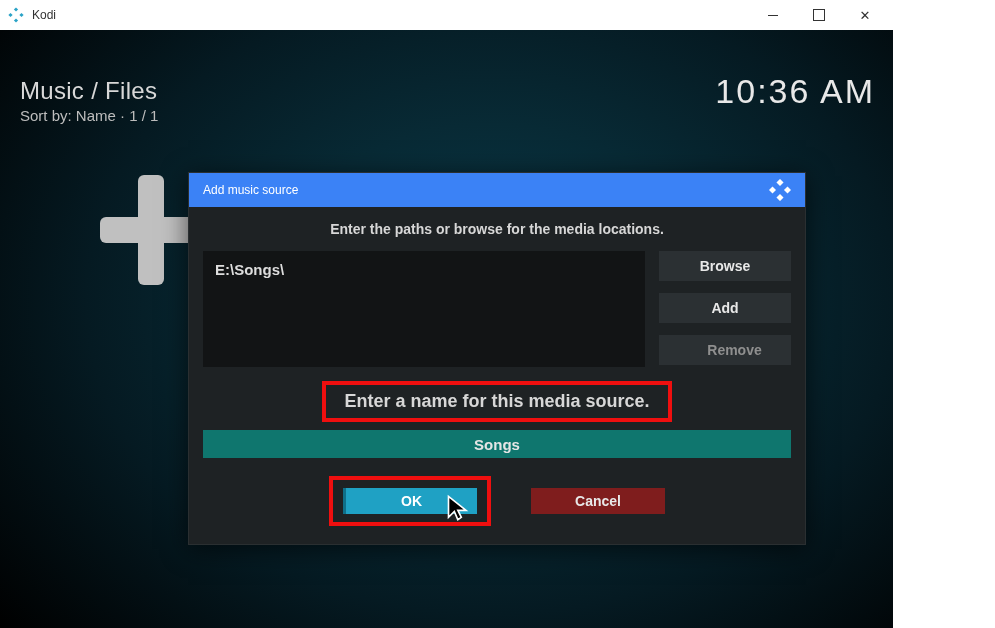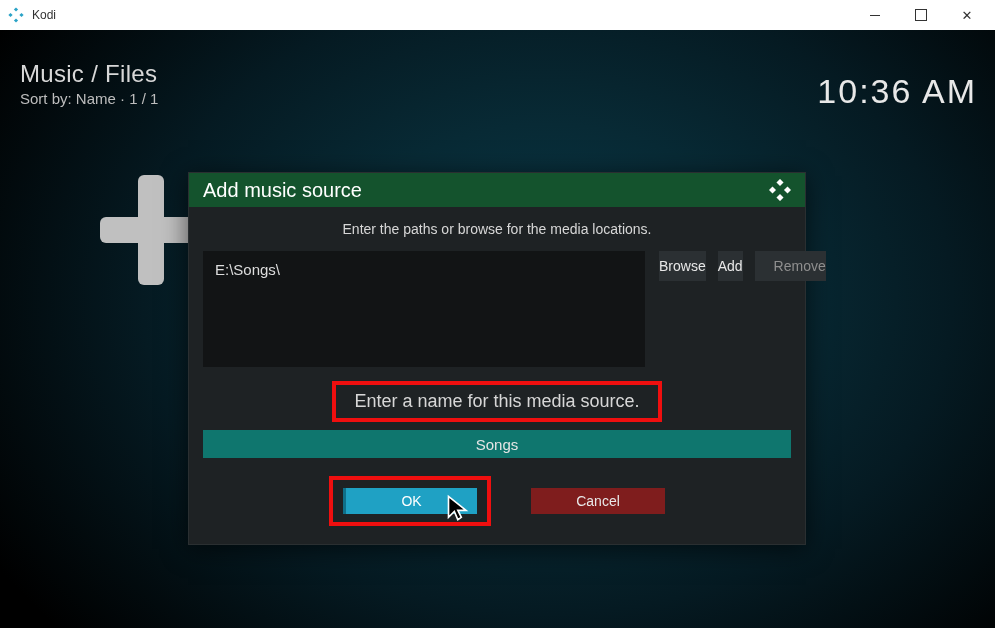--- a/index.html
+++ b/index.html
@@ -1,59 +1,59 @@
 <!DOCTYPE html>
 <html><head>
 <meta charset="utf-8">
 <style>
   * { margin: 0; padding: 0; box-sizing: border-box; font-family: Arial, Helvetica, sans-serif; }
   body { width: 995px; height: 628px; background: #fff; overflow: hidden; position: relative; }
-  .window { width: 995px; height: 628px; background: #000; position: relative; }
+  .window { width: 893px; height: 628px; background: #000; position: relative; }
   
   .titlebar { height: 30px; background: #fff; display: flex; align-items: center; padding: 0 8px; }
   .titlebar .app-icon { width: 16px; height: 16px; margin-right: 8px; }
   .titlebar .app-title { font-size: 12px; color: #333; flex: 1; }
   .titlebar .win-controls { display: flex; gap: 18px; margin-right: 6px; }
   .titlebar .win-btn { width: 28px; height: 20px; display: flex; align-items: center; justify-content: center; font-size: 13px; color: #333; cursor: pointer; font-weight: 400;}
   .titlebar .win-btn.min::before { content:""; display:block; width:10px; height:1px; background:#333; }
   .titlebar .win-btn.max::before { content:""; display:block; width:10px; height:10px; border:1px solid #333; }
   .titlebar .win-btn.close::before { content:"✕"; font-size:13px; line-height:1;}
   
   .kodi-bg {
     position: absolute; left: 0; top: 30px; right: 0; bottom: 0;
     background: radial-gradient(ellipse 900px 700px at 55% 45%, #0a3a4a 0%, #082a35 25%, #051a22 45%, #000 72%), #000;
   }
-  .breadcrumb { position: absolute; left: 20px; top: 30px; color: #d8d8d8; }
+  .breadcrumb { position: absolute; left: 20px; top: 47px; color: #d8d8d8; }
   .breadcrumb .path { font-size: 24px; letter-spacing: .3px; }
   .breadcrumb .sub { font-size: 15px; color: #bdbdbd; margin-top: 2px; }
   .clock { position: absolute; right: 18px; top: 42px; color: #e8e8e8; font-size: 34px; letter-spacing: 2px; font-weight: 300; }
   
   .plus-icon { position: absolute; left: 100px; top: 145px; width: 100px; height: 110px; }
   .plus-icon .h { position:absolute; left:0; top:42px; width:100px; height:26px; background:#c0c0c0; border-radius:6px;}
   .plus-icon .v { position:absolute; left:38px; top:0; width:26px; height:110px; background:#c0c0c0; border-radius:6px;}
   
   .dialog {
     position: absolute; left: 188px; top: 142px; width: 618px;
     background: #1e2224; border: 1px solid #2a2f31;
     box-shadow: 0 4px 24px rgba(0,0,0,.6);
   }
   .dlg-header {
-    background: #14532d; color: #fff; height: 34px;
+    background: #3b82f6; color: #fff; height: 34px;
     display: flex; align-items: center; padding: 0 14px;
-    font-size: 20px; justify-content: space-between;
+    font-size: 12px; justify-content: space-between;
   }
   .dlg-header .kodi-logo svg { display:block; }
-  .dlg-body { padding: 14px 14px 18px 14px; color: #d7d7d7; }
+  .dlg-body { padding: 14px 14px 18px 14px; color: #d7d7d7; font-weight: bold; }
   .dlg-desc { text-align: center; font-size: 14px; color: #d7d7d7; margin-bottom: 14px; }
   .path-row { display: flex; gap: 14px; align-items: flex-start; }
   .path-input {
     flex: 1; height: 116px; background: #121415;
     padding: 10px 12px; font-size: 15px; color: #ddd;
   }
-  .side-buttons { display: flex; gap: 12px; width: 132px; padding-top:0px;}
+  .side-buttons { display: flex; flex-direction: column; gap: 12px; width: 132px; padding-top:0px;}
   .kbtn {
     background: #2b3033; color: #e8e8e8; height: 30px;
     display: flex; align-items: center; justify-content: center;
     font-size: 14px; cursor: pointer;
   }
   .kbtn.disabled { background: #2b3033; color: #8f8f8f; padding-left: 19px; }
   .name-section { margin-top: 14px; }
   .hl { border: 4px solid #ef0f0f; display:inline-block; padding: 6px 18px; }
   .name-label-wrap { text-align: center; margin-bottom: 8px; }
   .name-label { font-size: 18px; color: #d7d7d7; text-align: center; }

